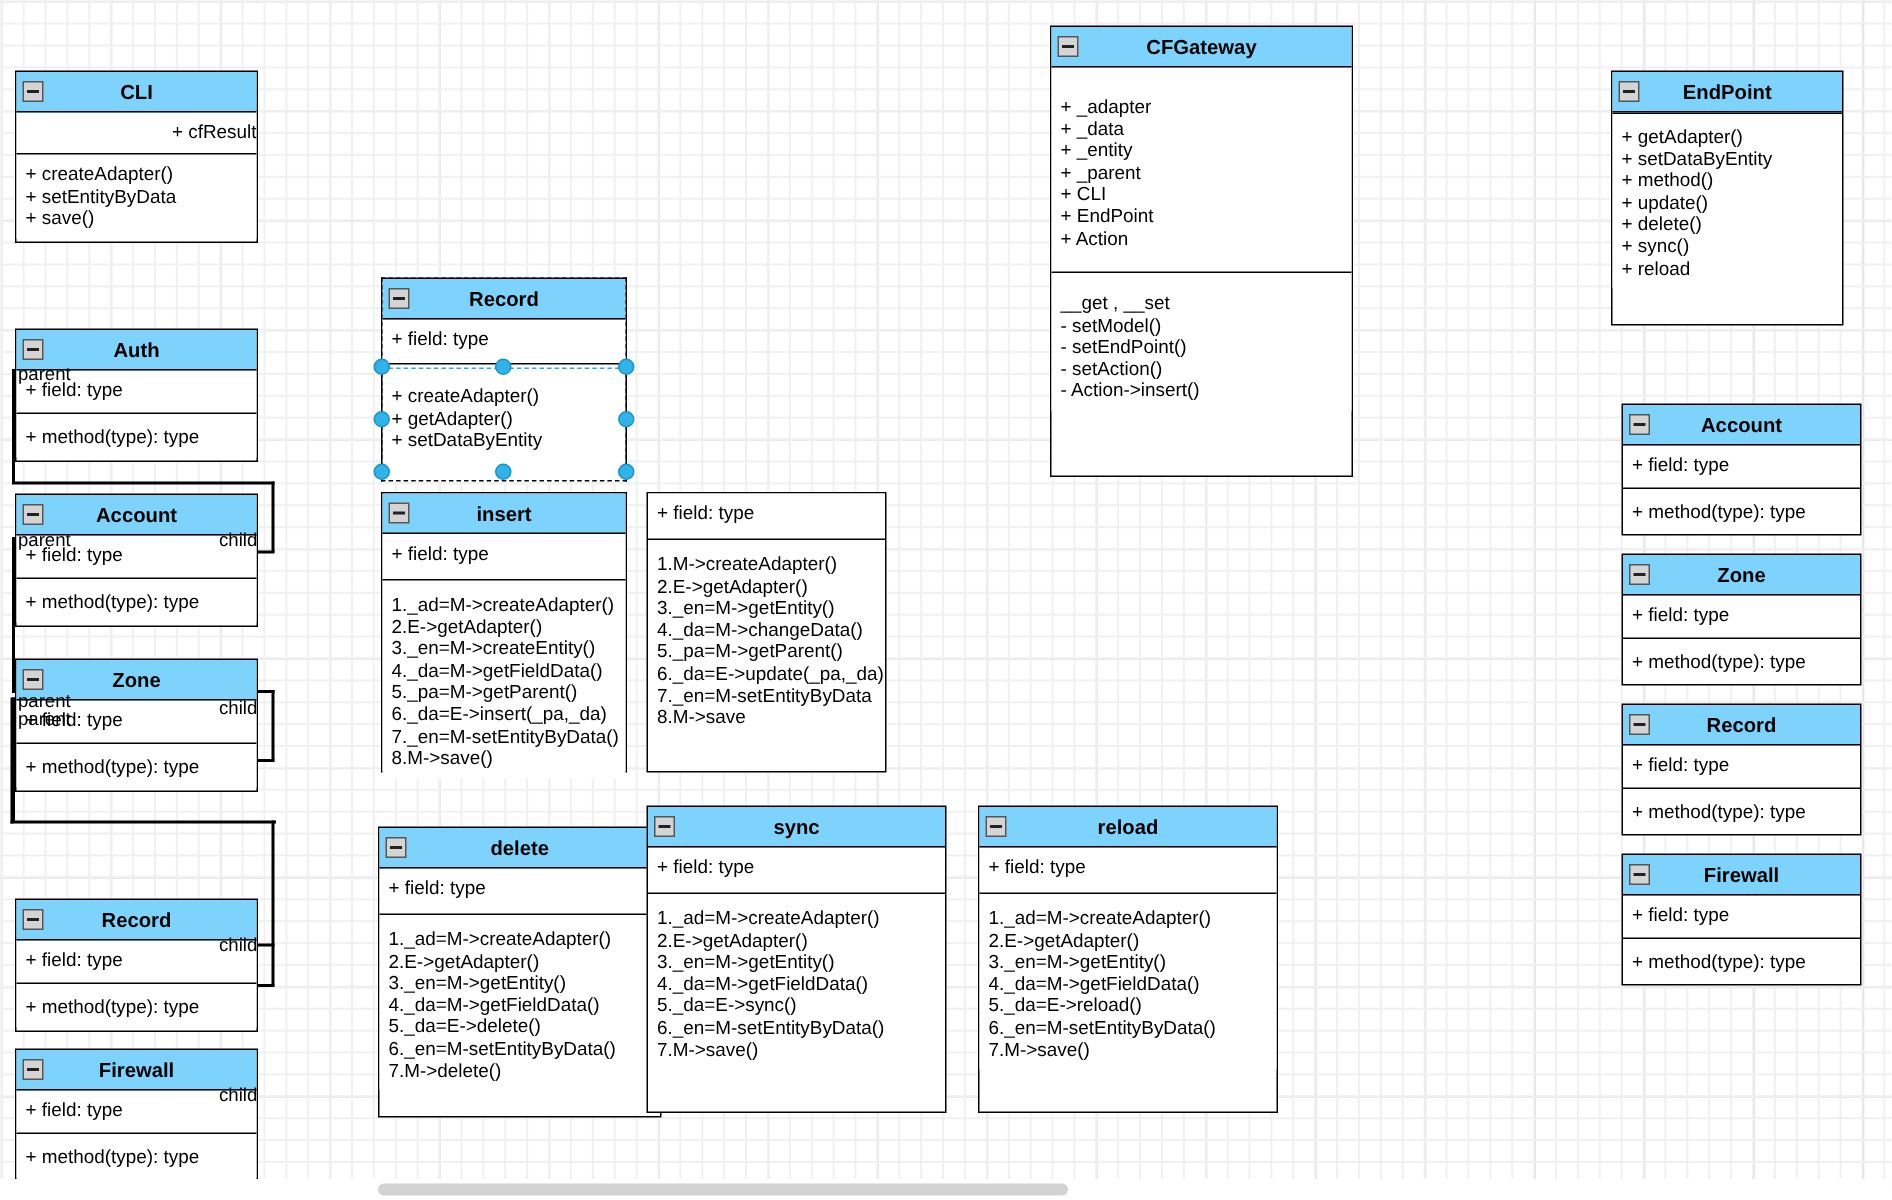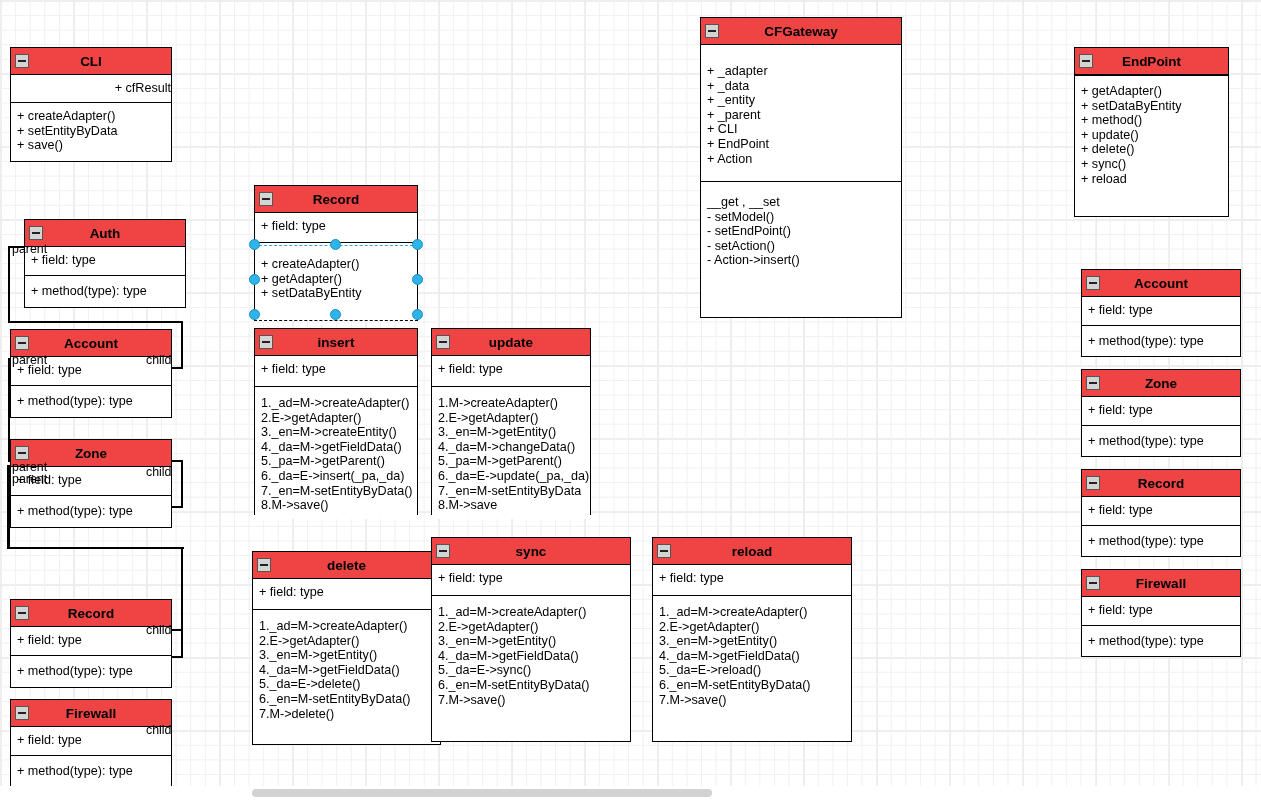--- a/index.html
+++ b/index.html
@@ -38,21 +38,21 @@
   .uml-title {
     position: relative;
     height: 27px;
     line-height: 27px;
     text-align: center;
     font-weight: bold;
     font-size: 13.5px;
     color: #000000;
     border-bottom: 1.6px solid #000000;
     box-sizing: border-box;
-    background: #ef4444;
+    background: #7dd3fc;
   }
   .collapse-icon {
     position: absolute;
     left: 4px;
     top: 6px;
     width: 14px;
     height: 14px;
     background: #d4d4d4;
     border: 1px solid #555555;
     box-sizing: border-box;
@@ -182,21 +182,21 @@
     <div class="uml-section" style="height:27px;text-align:right;">
       <div class="uml-line">+ cfResult</div>
     </div>
     <div class="uml-section divider">
       <div class="uml-line">+ createAdapter()</div>
       <div class="uml-line">+ setEntityByData</div>
       <div class="uml-line">+ save()</div>
     </div>
   </div>
 
-  <div class="umlbox" style="left:24px; top:219px; width:162px; height:89px;">
+  <div class="umlbox" style="left:10px; top:219px; width:162px; height:89px;">
     <div class="uml-title">
       <span class="collapse-icon"></span>
       <span>Auth</span>
     </div>
     <div class="uml-section" style="height:28px;">
       <div class="uml-line">+ field: type</div>
     </div>
     <div class="uml-section divider" style="padding-top:8px;">
       <div class="uml-line">+ method(type): type</div>
     </div>
@@ -302,24 +302,20 @@
       <div class="uml-line">3._en=M-&gt;createEntity()</div>
       <div class="uml-line">4._da=M-&gt;getFieldData()</div>
       <div class="uml-line">5._pa=M-&gt;getParent()</div>
       <div class="uml-line">6._da=E-&gt;insert(_pa,_da)</div>
       <div class="uml-line">7._en=M-setEntityByData()</div>
       <div class="uml-line">8.M-&gt;save()</div>
     </div>
   </div>
 
   <div class="umlbox" style="left:431px; top:328px; width:160px; height:187px;">
-    <div class="uml-title">
-      <span class="collapse-icon"></span>
-      <span>update</span>
-    </div>
     <div class="uml-section" style="height:30px;">
       <div class="uml-line">+ field: type</div>
     </div>
     <div class="uml-section divider" style="padding-top:9px;">
       <div class="uml-line">1.M-&gt;createAdapter()</div>
       <div class="uml-line">2.E-&gt;getAdapter()</div>
       <div class="uml-line">3._en=M-&gt;getEntity()</div>
       <div class="uml-line">4._da=M-&gt;changeData()</div>
       <div class="uml-line">5._pa=M-&gt;getParent()</div>
       <div class="uml-line">6._da=E-&gt;update(_pa,_da)</div>

